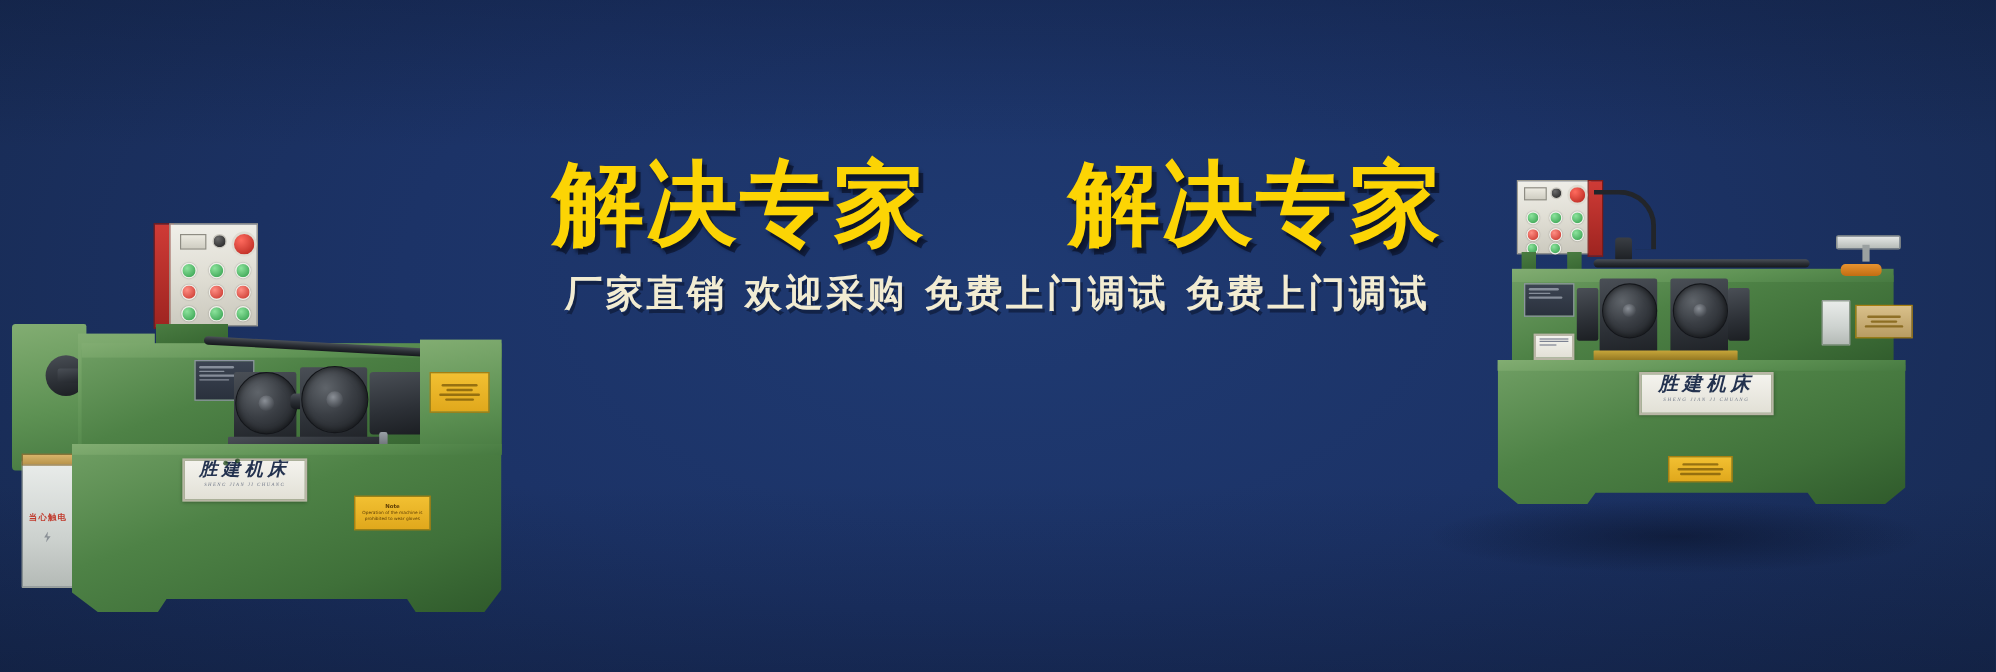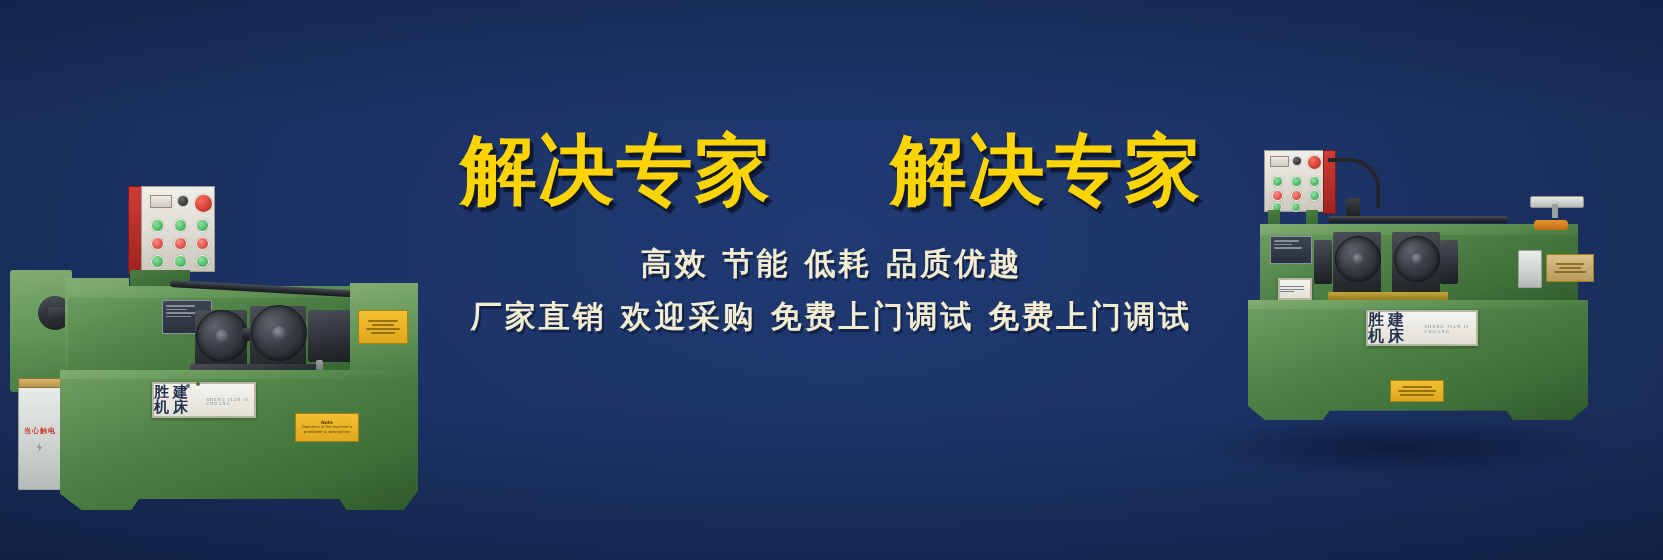--- a/index.html
+++ b/index.html
@@ -79,24 +79,25 @@
   .green      { background: linear-gradient(160deg, #6f9e63 0%, #4e8246 38%, #3f7039 72%, #2f5a2b 100%); }
   .green-dark { background: linear-gradient(165deg, #4a7c42 0%, #3a6a34 55%, #29501f 100%); }
   .green-lite { background: linear-gradient(170deg, #82ad72 0%, #5d9153 60%, #477a41 100%); }
   .bolt { position:absolute; width:4px; height:4px; border-radius:50%; background:#2c5226; opacity:.8; }
 
   .nameplate {
     position: absolute;
     background: linear-gradient(180deg, #f4f3ee 0%, #e2e0d6 100%);
     border: 2px solid #b9b6a6;
     display: flex;
-    flex-direction: row;
+    flex-direction: column;
     align-items: center;
     justify-content: flex-start;
     box-shadow: 0 1px 3px rgba(0,0,0,.35);
+    font-style: italic;
   }
   .nameplate .np-cn {
     color: #23324f; font-weight: bold; line-height: 1;
     font-family: "DejaVu Serif","Liberation Serif", serif;
   }
   .nameplate .np-py {
     color: #6e7686; line-height: 1; margin-top: 3px;
     font-family: "Liberation Serif", serif;
   }
   .warn-label {
@@ -342,17 +343,16 @@
         <i style="width:72%"></i>
         <i style="width:64%"></i>
     </div>
   </div>
 
   <div class="text-block">
     <div class="headline">
       <span>解决专家</span>
       <span>解决专家</span>
     </div>
-    <div class="tagline1">高效  节能  低耗  品质优越</div>
     <div class="tagline2">厂家直销  欢迎采购  免费上门调试  免费上门调试</div>
   </div>
 
 </div>
 
 </body></html>

